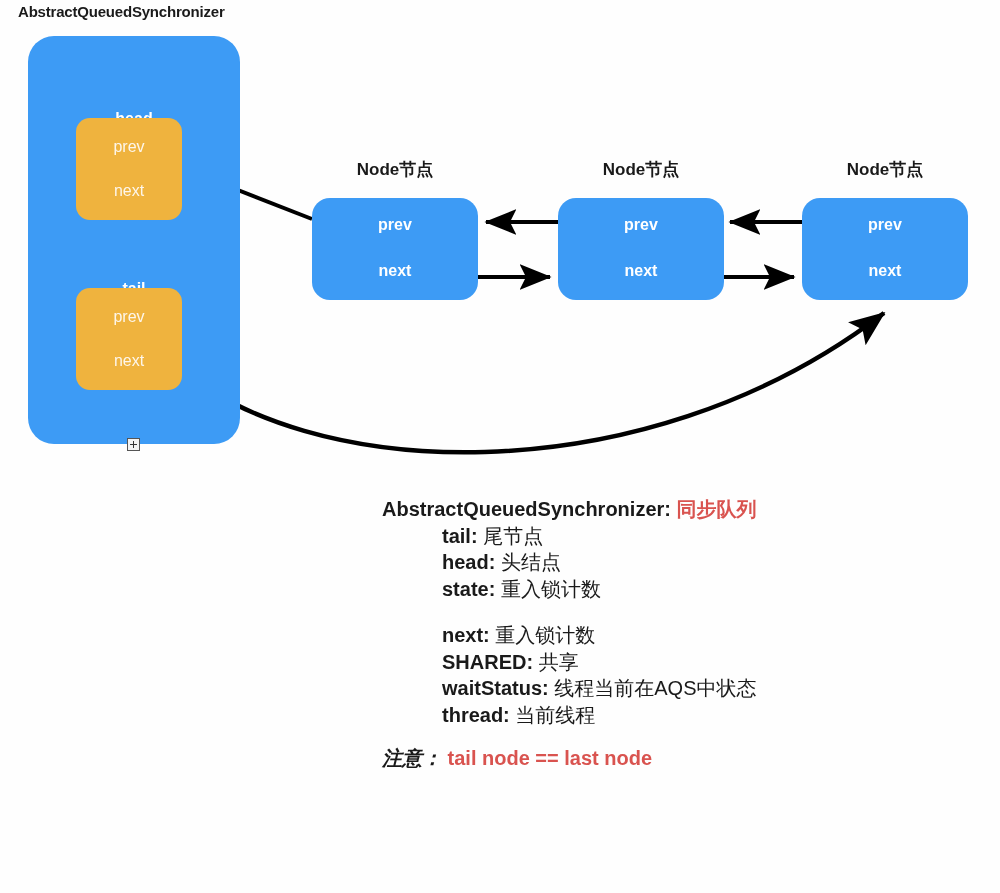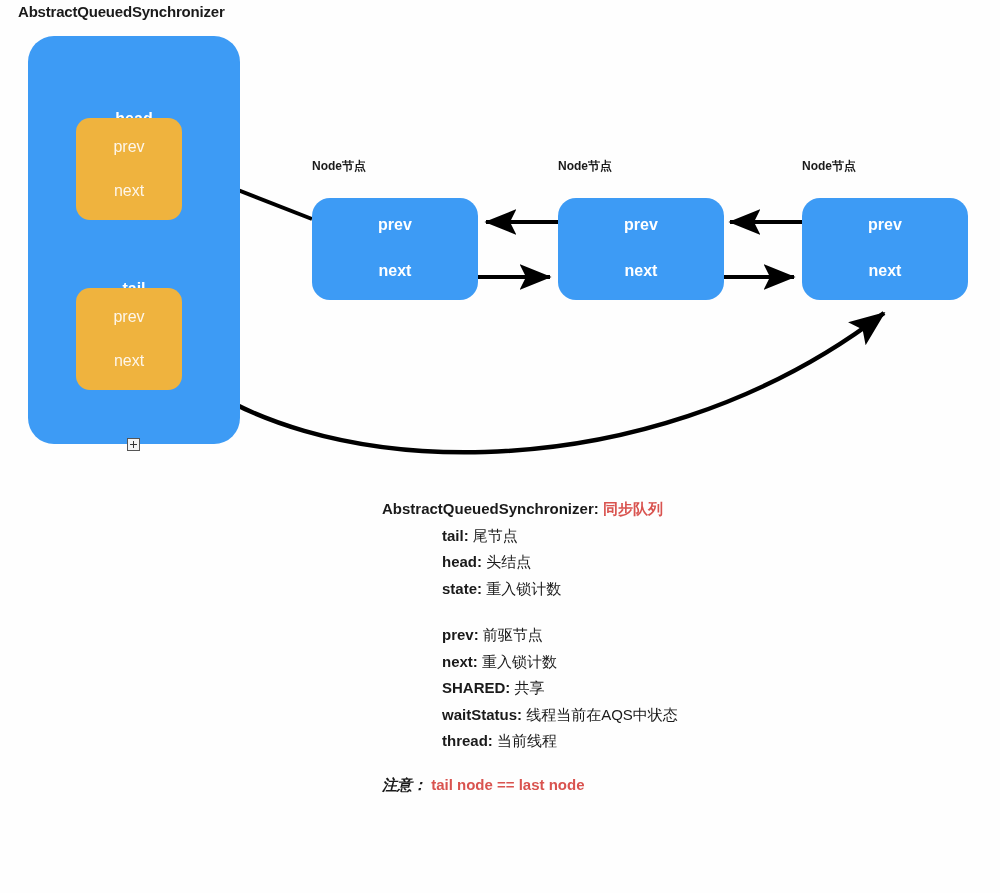--- a/index.html
+++ b/index.html
@@ -52,40 +52,40 @@
   }
   .expand-handle::before,.expand-handle::after{
     content:"";position:absolute;background:#333;
   }
   .expand-handle::before{left:5px;top:2px;width:1px;height:7px;}
   .expand-handle::after{left:2px;top:5px;width:7px;height:1px;}
 
   
   .node-caption{
     position:absolute;top:158px;
-    font-size:12px;font-weight:bold;color:#1a1a1a;
-    white-space:nowrap;
+    font-size:17px;font-weight:bold;color:#1a1a1a;
+    text-align:center;white-space:nowrap;
   }
   .chain-node{
     position:absolute;top:198px;width:166px;height:102px;
     background:#3d9bf5;border-radius:18px;
   }
   .chain-node .slot{
     position:absolute;left:0;width:166px;text-align:center;
     color:#ffffff;font-size:16px;font-weight:bold;
   }
   .chain-node .slot.prev{top:18px;}
   .chain-node .slot.next{top:64px;}
 
   .n1{left:312px;}  .n2{left:558px;}  .n3{left:802px;}
   .c1{left:312px;width:166px;} .c2{left:558px;width:166px;} .c3{left:802px;width:166px;}
 
   
   .legend{position:absolute;left:382px;top:496px;width:600px;}
-  .legend .row{font-size:15px;line-height:26.5px;color:#1a1a1a;white-space:nowrap;}
+  .legend .row{font-size:20px;line-height:26.5px;color:#1a1a1a;white-space:nowrap;}
   .legend .row.group{margin-top:0;}
   .legend .indent-1{padding-left:60px;}
   .legend .indent-2{padding-left:60px;}
   .legend .k{font-weight:bold;}
   .legend .v{font-weight:normal;}
   .legend .accent{color:#d9534f;font-weight:bold;}
   .legend .spacer{height:20px;}
   .legend .spacer-sm{height:17px;}
   .legend .note .k{font-weight:bold;font-style:italic;}
 </style>
@@ -166,24 +166,20 @@
   </div>
   <div class="row indent-1">
     <span class="k">state:</span>
     <span class="v">重入锁计数</span>
   </div>
 
   <div class="spacer"></div>
 
 
   <div class="row indent-2">
-    <span class="k">prev:</span>
-    <span class="v">前驱节点</span>
-  </div>
-  <div class="row indent-2">
     <span class="k">next:</span>
     <span class="v">重入锁计数</span>
   </div>
   <div class="row indent-2">
     <span class="k">SHARED:</span>
     <span class="v">共享</span>
   </div>
   <div class="row indent-2">
     <span class="k">waitStatus:</span>
     <span class="v">线程当前在AQS中状态</span>

